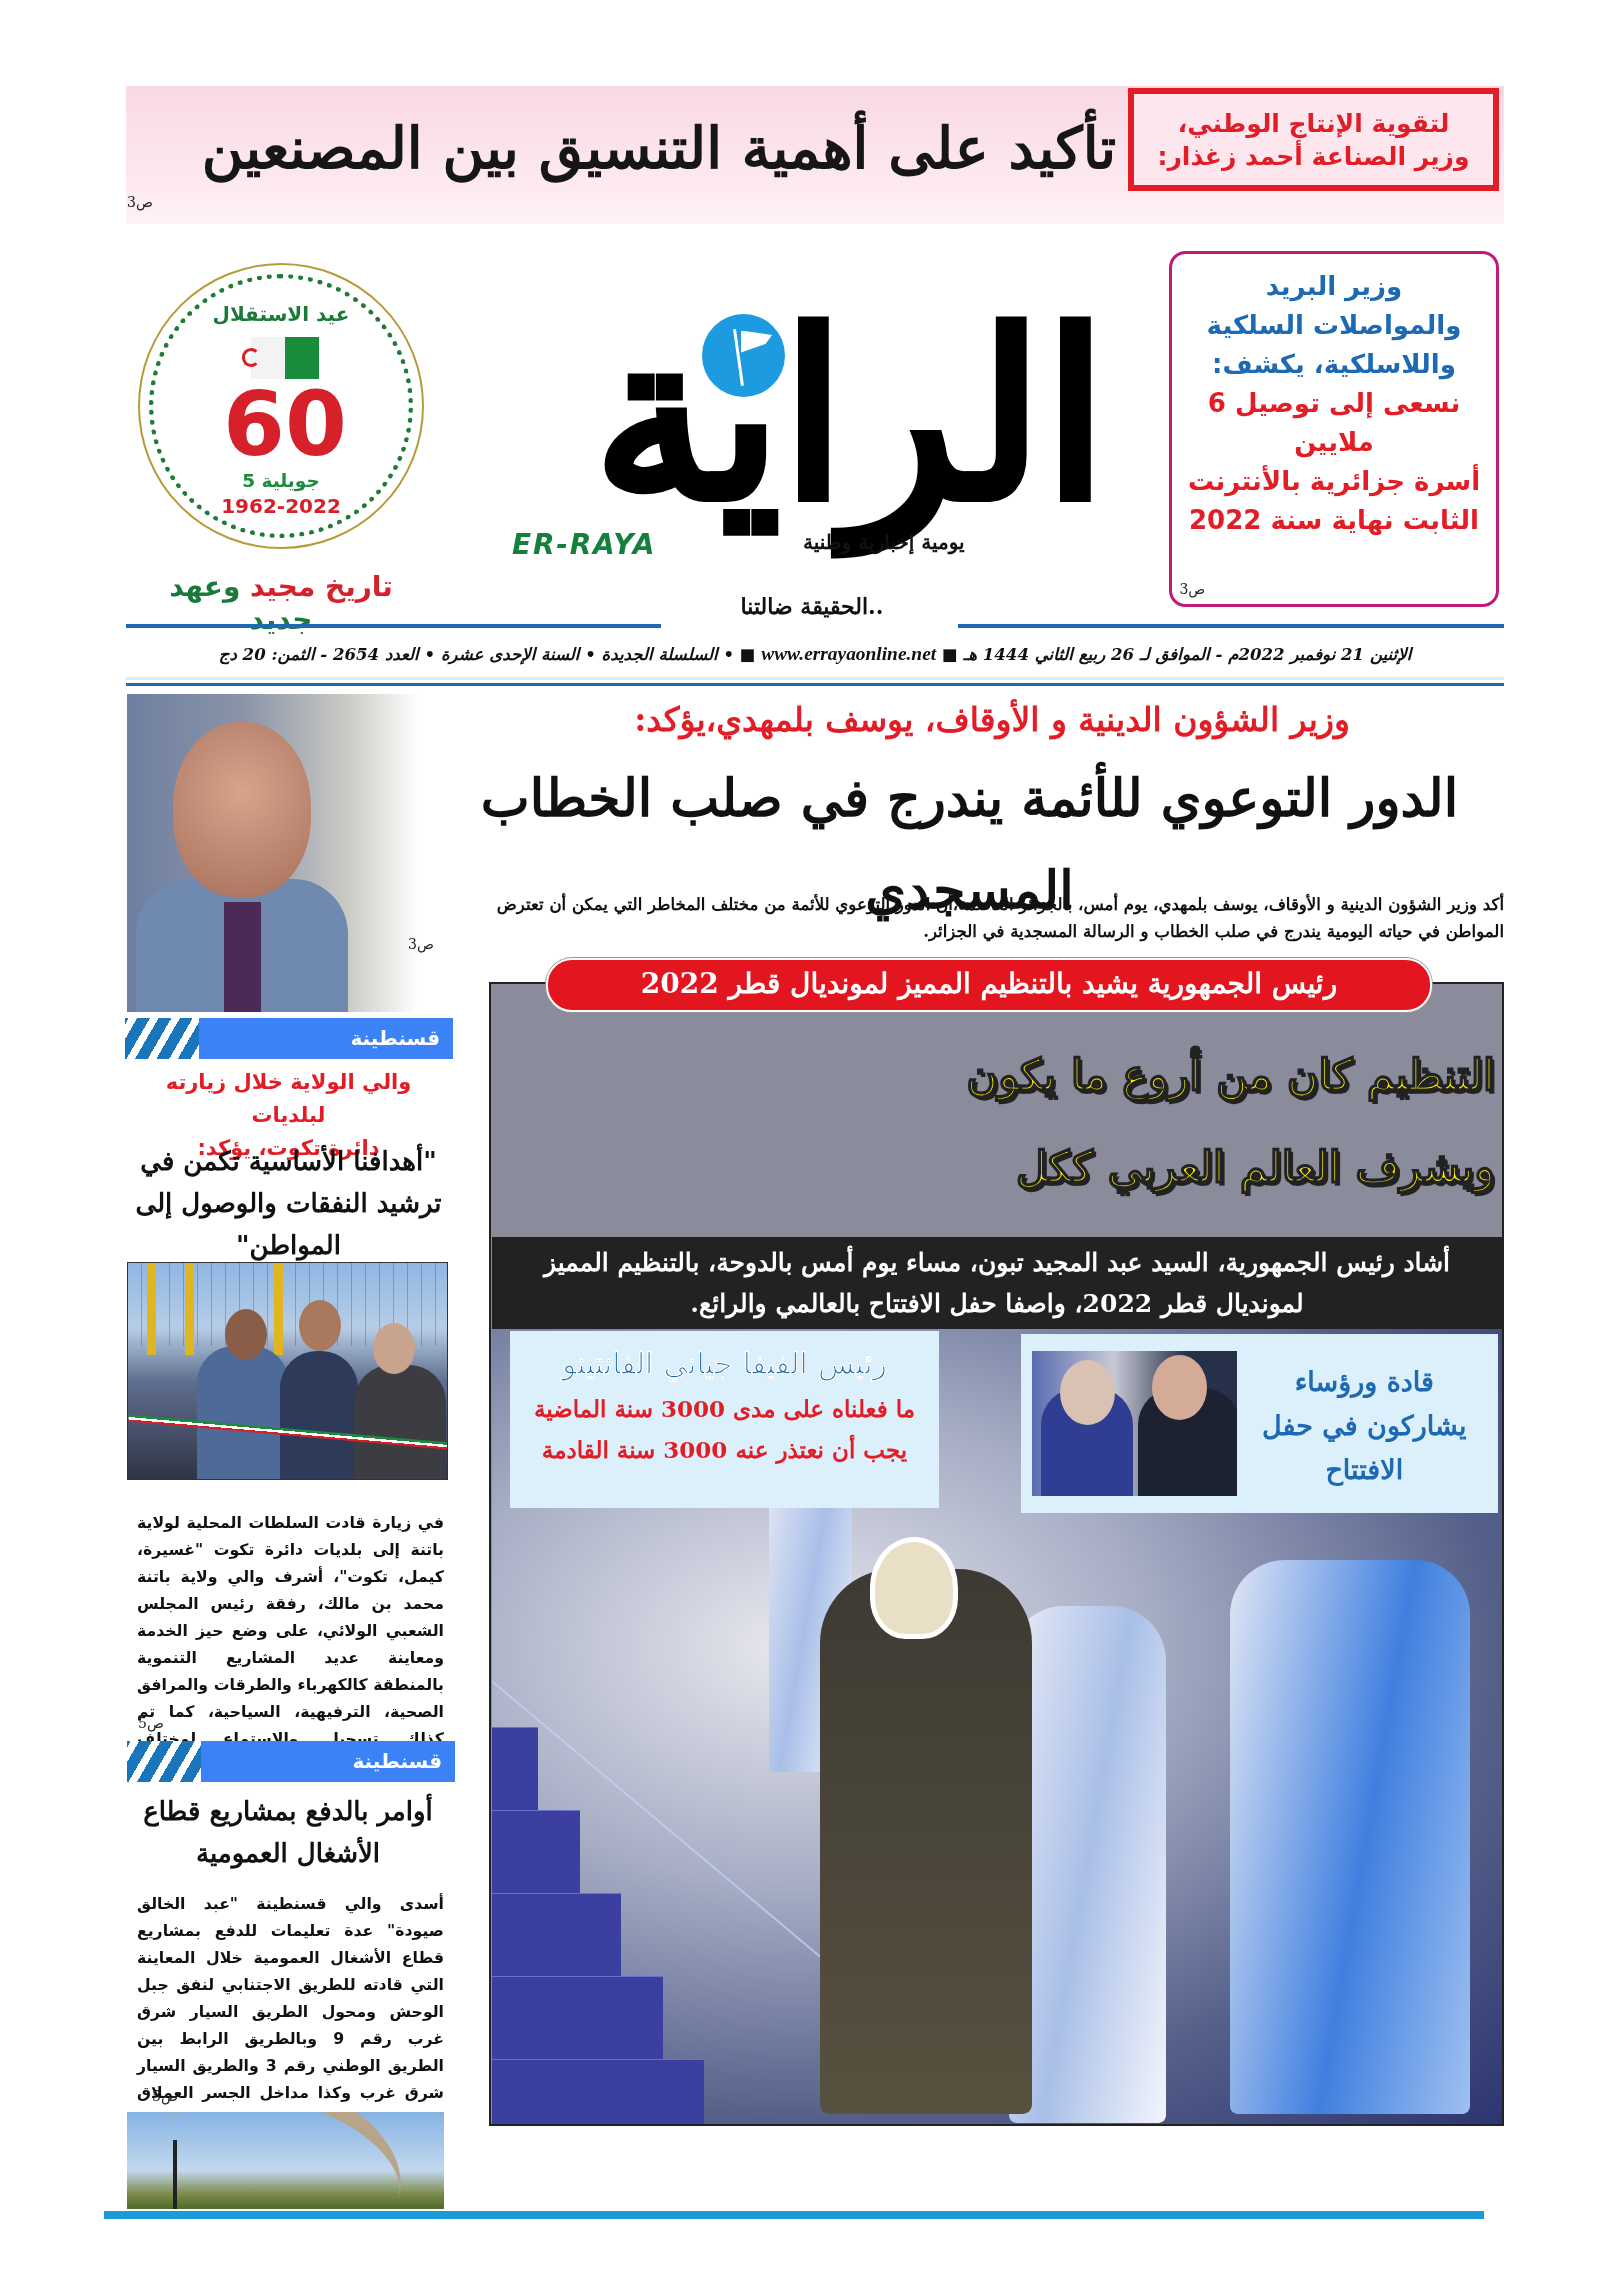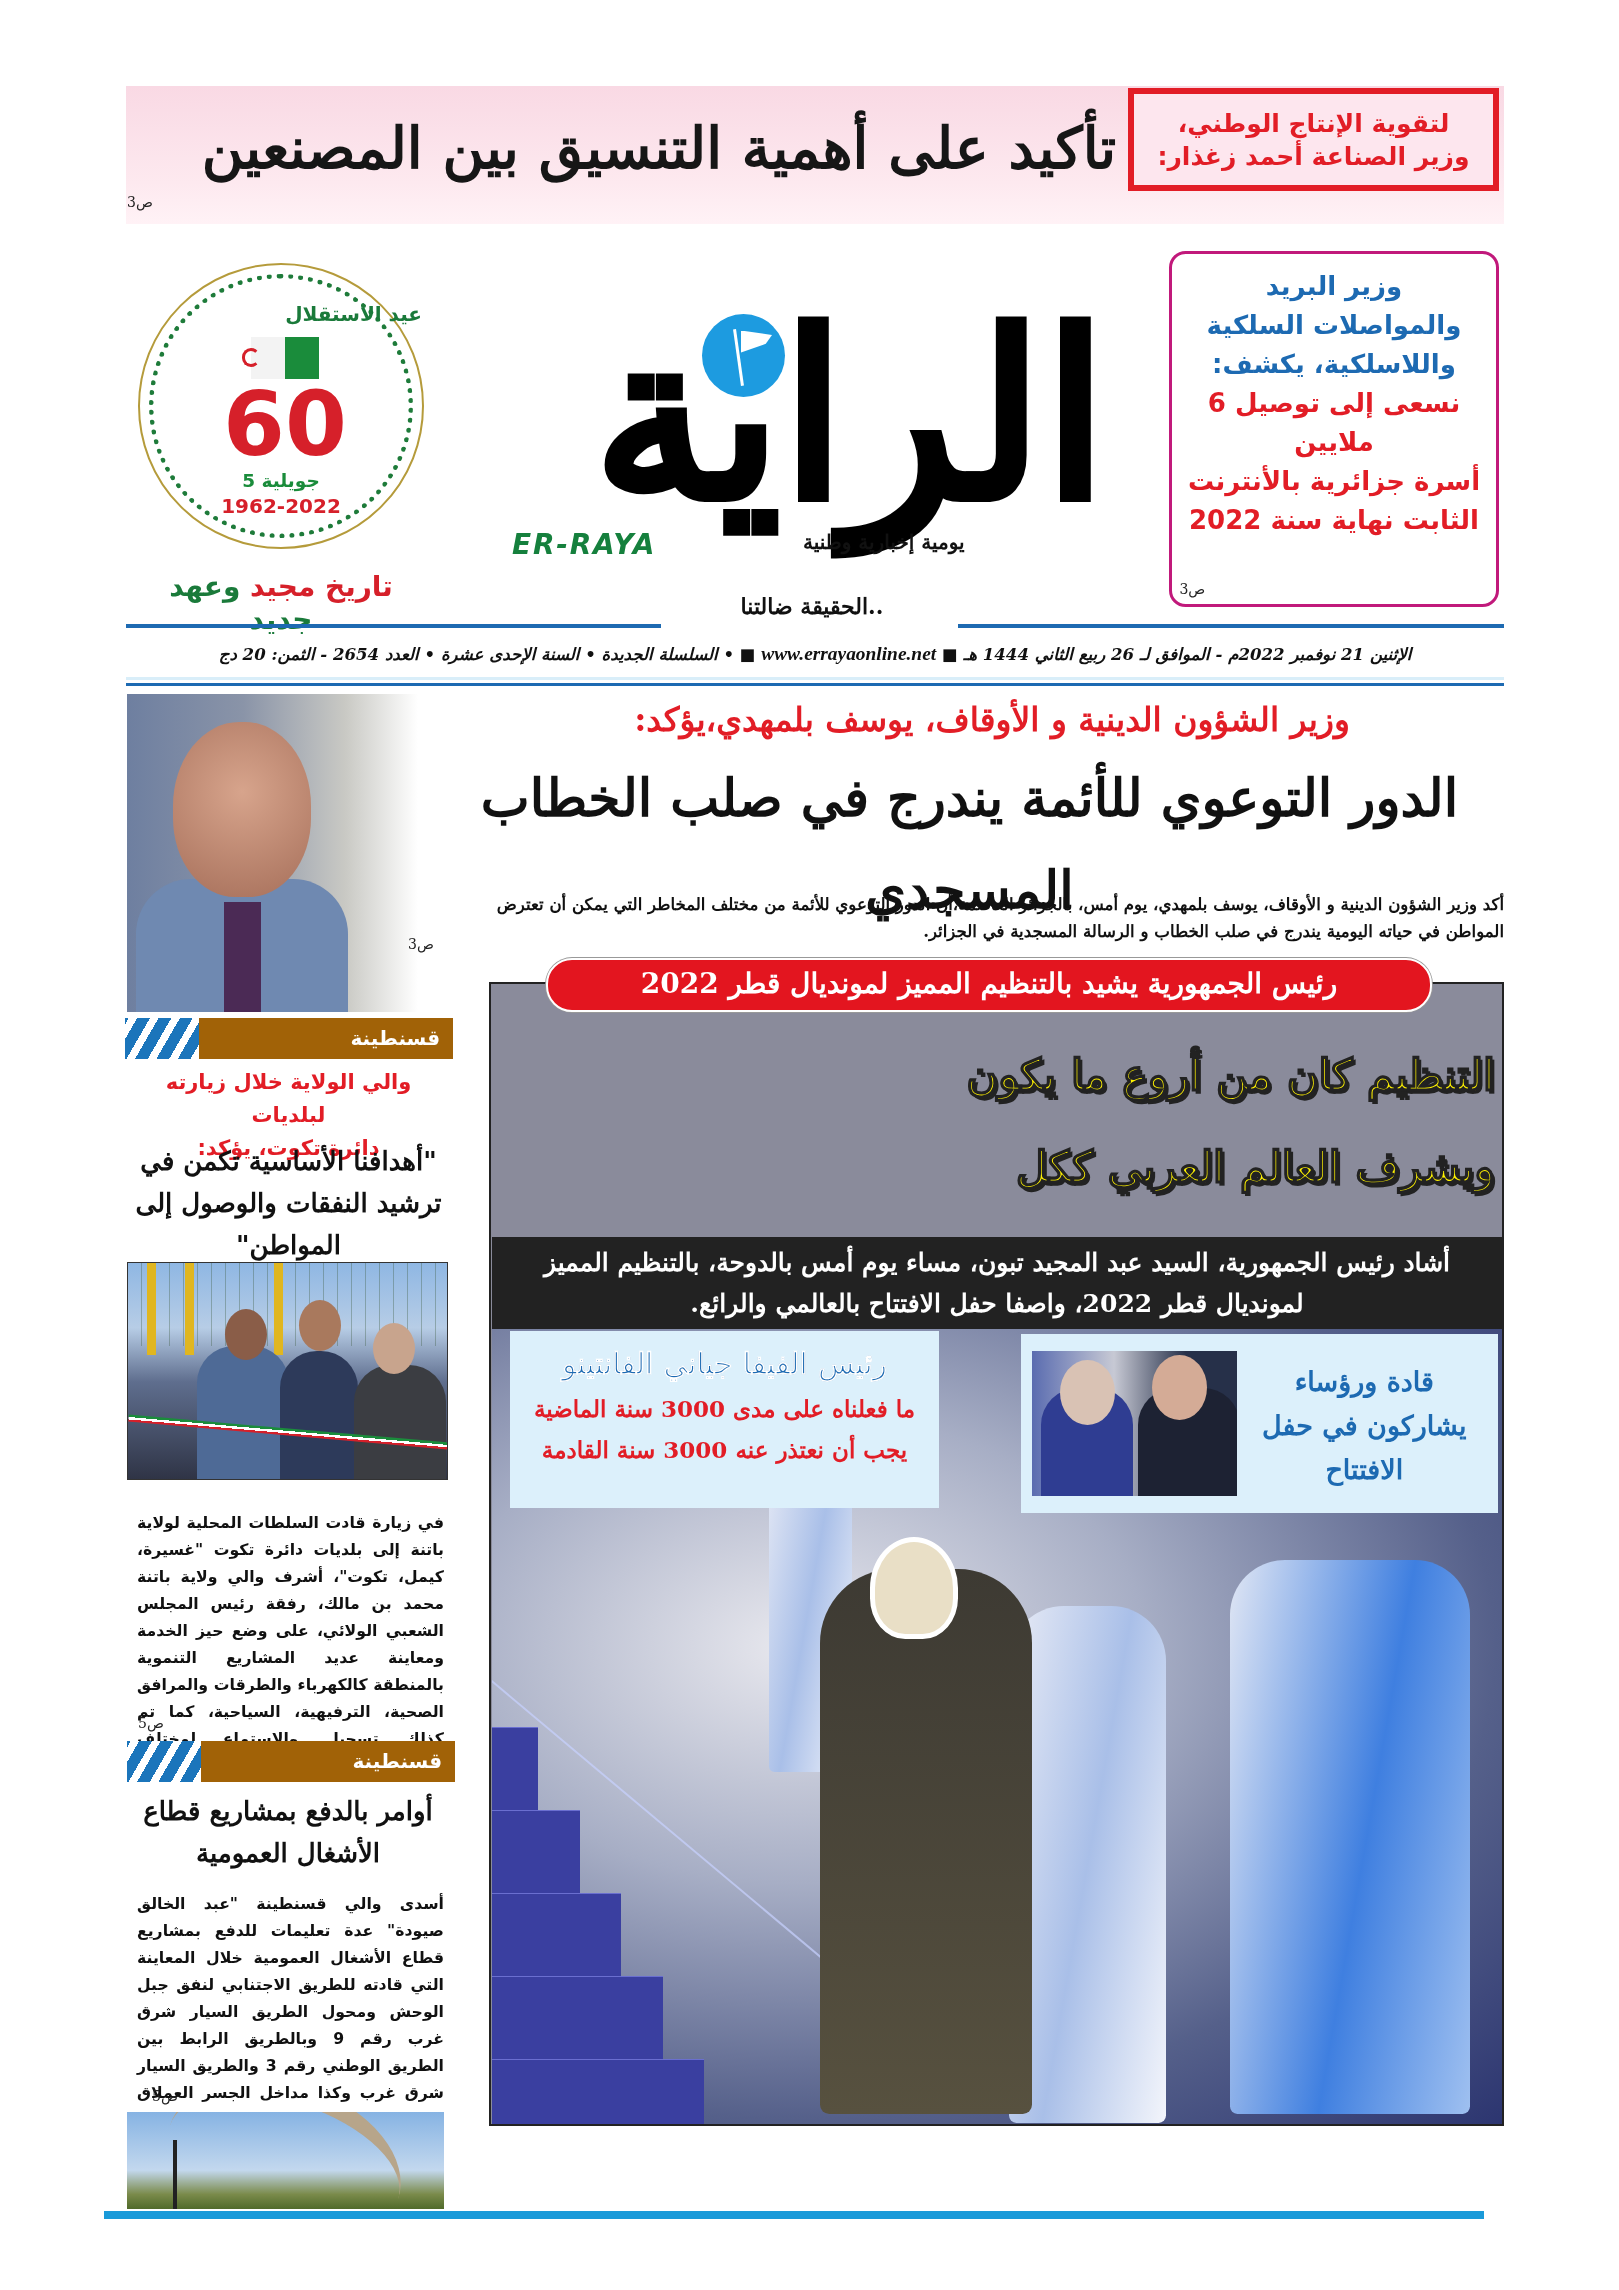--- a/index.html
+++ b/index.html
@@ -14,21 +14,21 @@
     background: #fde6ee; display: flex; flex-direction: column; align-items: center; justify-content: center; }
   .top-kicker span { color: #e21d26; font-weight: bold; font-size: 25px; line-height: 33px; font-family: "DejaVu Sans", sans-serif; }
   .top-headline { left: 138px; top: 106px; width: 978px; text-align: right; font-weight: bold;
     font-size: 57px; line-height: 83px; color: #161616; font-family: "DejaVu Serif", serif; letter-spacing: -0.9px; }
   .page-ref { font-size: 14px; color: #222; font-family: "DejaVu Serif", serif; }
 
   
   .emblem { left: 138px; top: 263px; width: 286px; height: 286px; border-radius: 50%; border: 2.8px solid #b59b3b;
     background: #fff; }
   .emblem-inner { position: absolute; inset: 9.2px; border-radius: 50%; border: 5.5px dotted #1e7b3a; }
-  .emblem-top { position: absolute; top: 37px; width: 100%; color: #1a7a3a; font-weight: bold; font-size: 20px; }
+  .emblem-top { position: absolute; top: 37px; width: 100%; text-align: center; color: #1a7a3a; font-weight: bold; font-size: 20px; }
   .emblem-flag { position: absolute; left: 111px; top: 72px; width: 68px; height: 42px; display: flex; }
   .emblem-flag .g { flex: 1; background: #1a8c3b; }
   .emblem-flag .w { flex: 1; background: #f3f3f3; position: relative; }
   .emblem-flag .cres { position: absolute; left: -9.2px; top: 11px; width: 18.5px; height: 18.5px; border-radius: 50%; border: 3.7px solid #d6202a; border-right-color: transparent; }
   .emblem-sixty { position: absolute; left: 83px; top: 115px; font-size: 89px; font-weight: bold; color: #1a8c3b; line-height: 1; }
   .emblem-sixty b { color: #d6202a; }
   .emblem-july { position: absolute; top: 205px; width: 100%; text-align: center; color: #1a8c3b; font-weight: bold; font-size: 18.5px; }
   .emblem-years { position: absolute; top: 229px; width: 100%; text-align: center; color: #d6202a; font-weight: bold; font-size: 20px; direction: ltr; }
   .emblem-slogan { left: 138px; top: 570px; width: 286px; text-align: center; font-weight: bold; font-size: 28px; }
   .emblem-slogan .red { color: #d6202a; } .emblem-slogan .green { color: #1a7a3a; }
@@ -89,21 +89,21 @@
 
   .leaders-card { left: 1021px; top: 1334px; width: 477px; height: 179px; background: #dcf0fb; }
   .leaders-photo { position: absolute; left: 11px; top: 16.6px; width: 205px; height: 145px; overflow: hidden; background: linear-gradient(90deg, #5a6cb0, #c7c9d4 40%, #263049 75%); }
   .leaders-photo .p1 { position: absolute; left: 9.2px; top: 37px; width: 92px; height: 129px; border-radius: 37px 37px 0 0; background: #2f3d92; }
   .leaders-photo .p1h { position: absolute; left: 28px; top: 9.2px; width: 55px; height: 65px; border-radius: 50%; background: #d9c2b4; }
   .leaders-photo .p2 { position: absolute; left: 106px; top: 37px; width: 102px; height: 129px; border-radius: 37px 37px 0 0; background: #1d2233; }
   .leaders-photo .p2h { position: absolute; left: 120px; top: 4.6px; width: 55px; height: 65px; border-radius: 50%; background: #d4ab96; }
   .leaders-text { position: absolute; right: 9.2px; top: 26px; width: 249px; text-align: center; color: #1d6ab2; font-weight: bold; font-size: 27px; line-height: 44px; font-family: "DejaVu Serif", serif; }
 
   
-  .section-tag { width: 328px; height: 41px; background: #a16207; color: #fff; font-weight: bold; font-size: 20px; line-height: 41px; padding-right: 13px; text-align: right; overflow: hidden; }
+  .section-tag { width: 328px; height: 41px; background: #3b82f6; color: #fff; font-weight: bold; font-size: 20px; line-height: 41px; padding-right: 13px; text-align: right; overflow: hidden; }
   .section-tag .stripes { position: absolute; left: 0; top: 0; width: 74px; height: 41px;
     background: repeating-linear-gradient(-60deg, #fff 0 7.4px, #1b75bb 7.4px 18.5px); }
   .side-kicker { color: #e21d26; font-weight: bold; font-size: 21px; line-height: 33px; text-align: center; font-family: "DejaVu Sans", sans-serif; }
   .side-headline { color: #111; font-weight: bold; font-size: 26px; line-height: 42px; text-align: center; font-family: "DejaVu Serif", serif; }
   .side-body { color: #111; font-weight: bold; font-size: 15.7px; line-height: 27px; text-align: justify; font-family: "DejaVu Sans", sans-serif; }
   .ribbon-photo { left: 127px; top: 1262px; width: 321px; height: 218px; border: 1.8px solid #333; overflow: hidden;
     background: linear-gradient(#8fb7e3 0%, #b7cde6 30%, #5f6e8e 55%, #2f3446 100%); }
   .ribbon-photo .fence { position: absolute; inset: 0; background: repeating-linear-gradient(90deg, transparent 0 13px, rgba(60,90,60,.35) 13px 14px); height: 83px; }
   .ribbon-photo .post { position: absolute; top: 0; width: 9.2px; height: 92px; background: #e0b620; }
   .ribbon-photo .man { position: absolute; border-radius: 37px 37px 0 0; }

